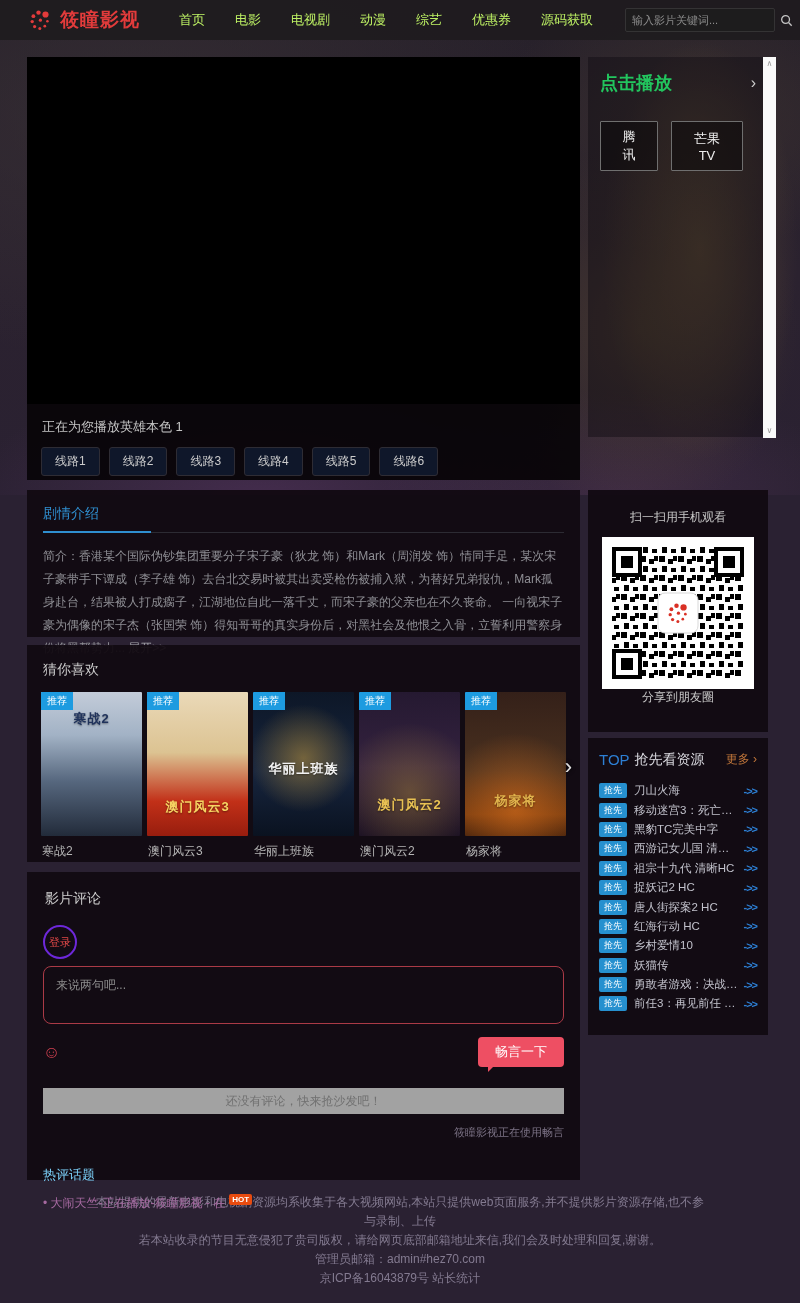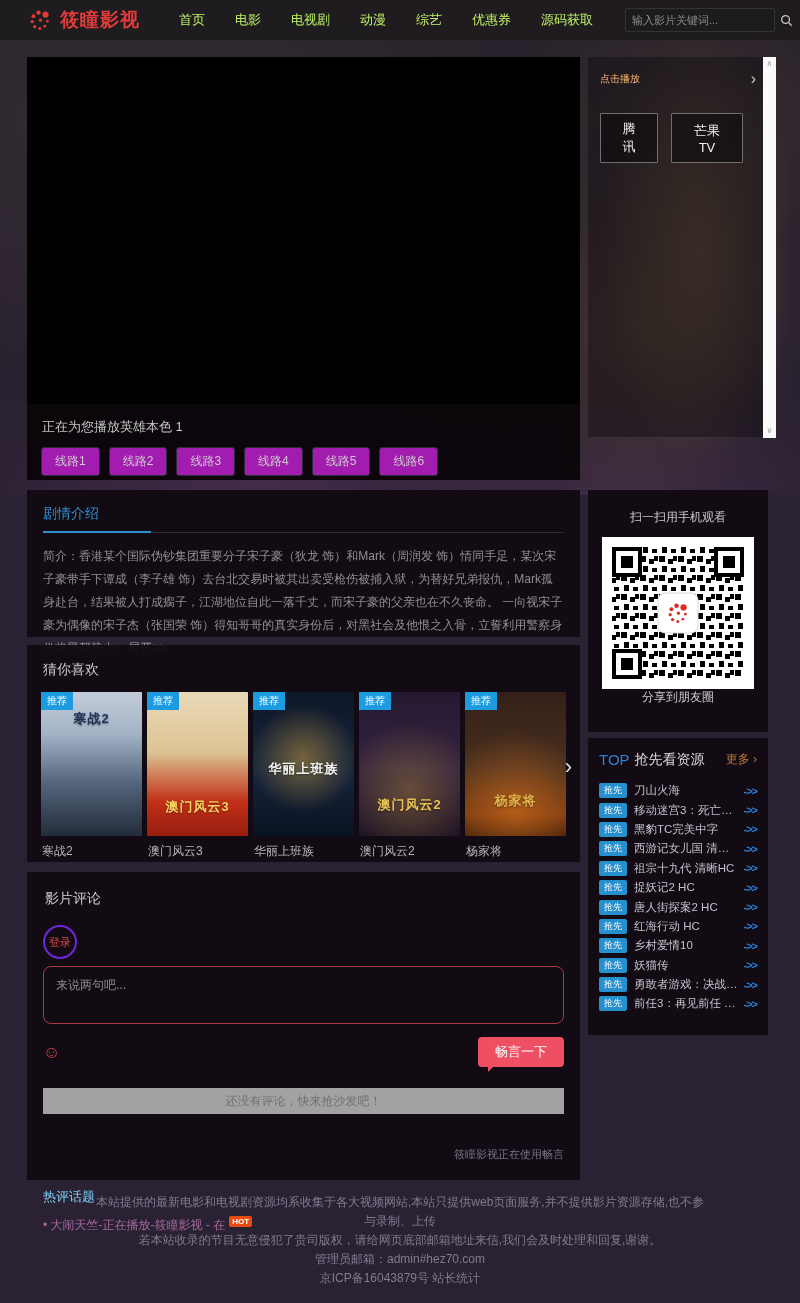--- a/index.html
+++ b/index.html
@@ -47,31 +47,31 @@
 
   
   .player-wrap {
     position:absolute; left:27px; top:57px; width:553px; height:423px;
     background:rgba(7,4,8,0.93); z-index:10;
   }
   .video-area { width:553px; height:347px; background:#000; }
   .now-playing { color:#c5c5c5; font-size:13px; padding:14px 15px 11px; }
   .line-row { padding:0 14px; display:flex; }
   .line-btn {
-    background:#a21caf; border:1px solid #2e2c34; border-radius:3px;
+    background:#0f172a; border:1px solid #2e2c34; border-radius:3px;
     color:#cccccc; font-size:12px; padding:5px 13px; margin-right:9px; cursor:pointer;
   }
 
   
   .side-play {
     position:absolute; left:588px; top:57px; width:180px; height:380px;
     background:rgba(16,11,17,0.45); z-index:10; padding:14px 12px;
   }
   .side-play-head { display:flex; justify-content:space-between; align-items:center; }
-  .side-play-title { color:#fdba74; font-size:10px; }
+  .side-play-title { color:#22c55e; font-size:18px;font-weight:bold; }
   .side-play-arrow { color:#cccccc; font-size:16px; cursor:pointer; line-height:1; }
   .source-row { margin-top:26px; display:flex; }
   .source-btn {
     background:rgba(10,8,10,0.55); border:1px solid #6f6f6f; color:#eeeeee;
     font-size:13px; padding:6px 17px; margin-right:13px; cursor:pointer; border-radius:1px;
   }
 
   
   .mini-scrollbar {
     position:absolute; left:763px; top:57px; width:13px; height:381px;
@@ -145,21 +145,21 @@
     padding:6px 17px; border:0; border-radius:4px; cursor:pointer; font-family:inherit;
   }
   .submit-btn::after {
     content:""; position:absolute; left:10px; bottom:-5px;
     border-left:6px solid #ee4f63; border-bottom:6px solid transparent;
   }
   .empty-bar {
     margin-top:21px; height:26px; background:#a2a2a2; color:#707070; font-size:12px;
     display:flex; align-items:center; justify-content:center;
   }
-  .powered-by { margin-top:33px; text-align:right; color:#7b7285; font-size:11px; }
+  .powered-by { margin-top:11px; text-align:right; color:#7b7285; font-size:11px; }
   .hot-topics-heading { margin-top:26px; color:#7dd3fc; font-size:13px; }
   .hot-topic-row { margin-top:11px; color:#a express569a0; font-size:12px; }
   .hot-topic-row { margin-top:11px; color:#a569a0; font-size:12px; cursor:pointer; }
   .hot-badge {
     background:#e84b0f; color:#fff; font-size:8px; font-weight:bold;
     padding:1px 3px; border-radius:2px; margin-left:4px; position:relative; top:-5px;
   }
 
   
   .qr-panel { left:588px; top:490px; width:180px; height:242px; padding-top:19px; text-align:center; }

